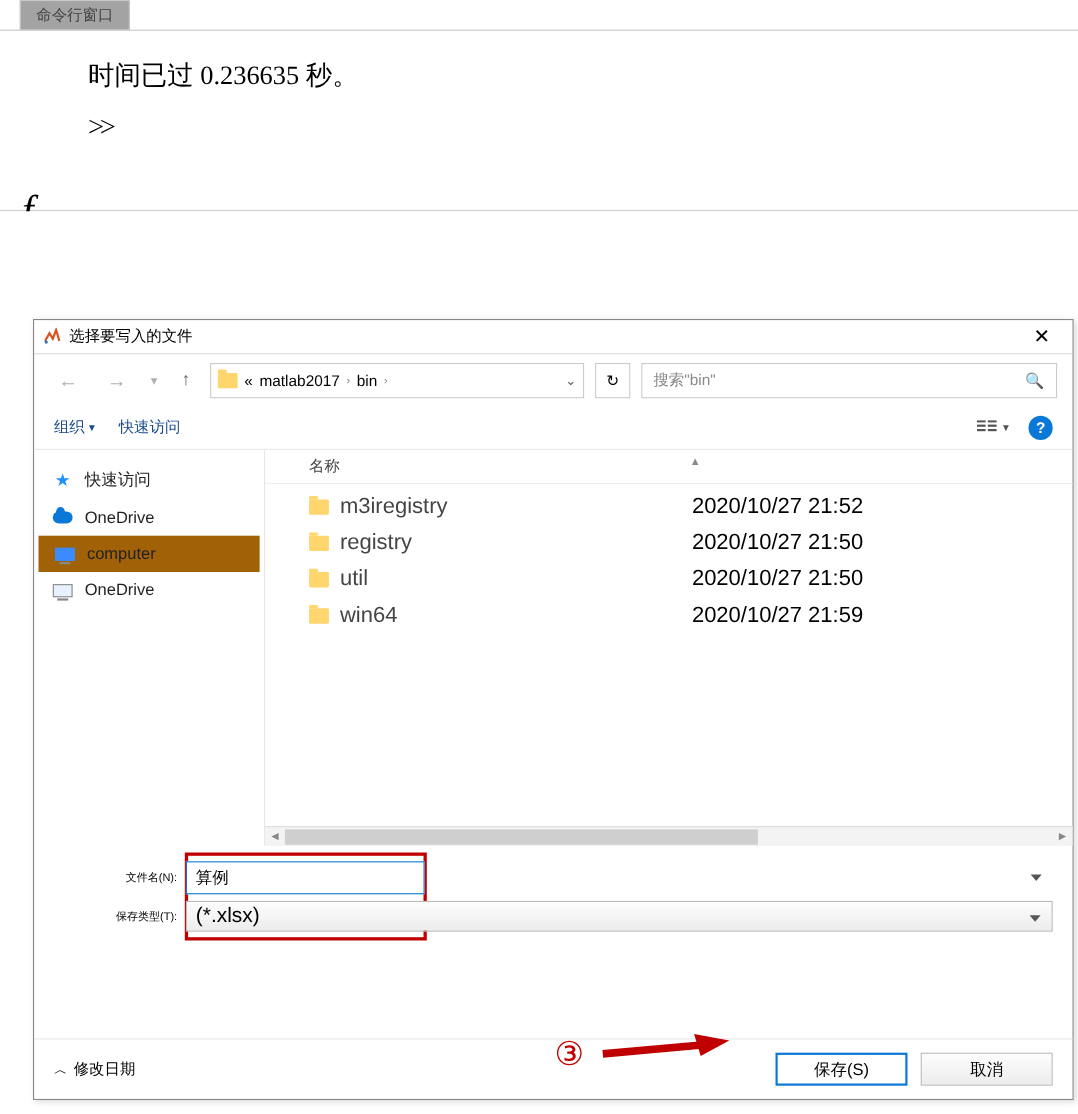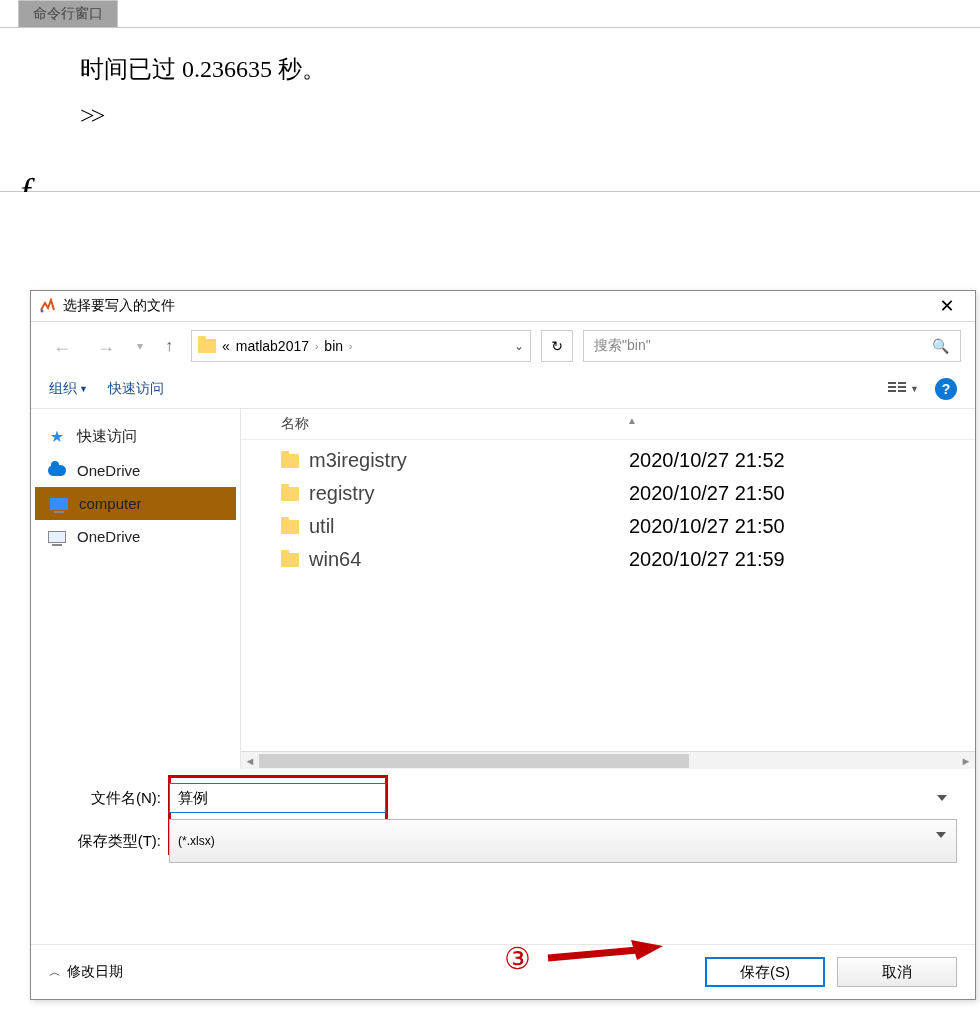--- a/index.html
+++ b/index.html
@@ -63,23 +63,23 @@
   .file-row .folder-sm{margin-right:10px;}
   .file-row .fname{width:320px;}
   .file-row .fdate{color:#000000;}
   .h-scroll{height:18px;border-top:1px solid #ddd;background:#f3f3f3;display:flex;align-items:center;}
   .h-scroll .arrow{width:18px;text-align:center;color:#888;font-size:11px;}
   .h-scroll .track{flex:1;height:14px;background:#f3f3f3;position:relative;}
   .h-scroll .thumb{position:absolute;left:0;top:0;width:430px;height:14px;background:#cfcfcf;}
   
   .form-area{padding:14px 18px;position:relative;}
   .form-row{display:flex;align-items:center;margin-bottom:6px;}
-  .form-label{width:120px;text-align:right;padding-right:8px;font-size:15px;}
+  .form-label{width:120px;text-align:right;padding-right:8px;font-size:10px;}
   .filename-input{flex:1;border:1px solid #0a78d6;height:30px;padding:0 8px;font-size:15px;background:#fff;}
-  .filetype-select{flex:1;border:1px solid #bbb;height:44px;padding:0 8px;font-size:12px;background:linear-gradient(#fdfdfd,#ececec);display:flex;align-items:center;position:relative;}
+  .filetype-select{flex:1;border:1px solid #bbb;height:28px;padding:0 8px;font-size:19px;background:linear-gradient(#fdfdfd,#ececec);display:flex;align-items:center;position:relative;}
   .filetype-select:after{content:"";position:absolute;right:10px;top:12px;border-left:5px solid transparent;border-right:5px solid transparent;border-top:6px solid #555;}
   .filename-input-wrap{flex:1;position:relative;}
   .filename-input-wrap:after{content:"";position:absolute;right:10px;top:12px;border-left:5px solid transparent;border-right:5px solid transparent;border-top:6px solid #555;}
   .red-box{position:absolute;left:137px;top:6px;width:220px;height:80px;border:3px solid #c00000;pointer-events:none;}
   
   .footer{position:absolute;bottom:0;left:0;right:0;border-top:1px solid #e6e6e6;padding:12px 18px;display:flex;align-items:center;}
   .hide-folders{display:flex;align-items:center;gap:6px;cursor:pointer;}
   .hide-caret{font-size:12px;}
   .btns{margin-left:auto;display:flex;gap:12px;}
   .btn{width:120px;height:30px;border:1px solid #bbb;background:linear-gradient(#fdfdfd,#ececec);font-size:15px;cursor:pointer;display:flex;align-items:center;justify-content:center;}

